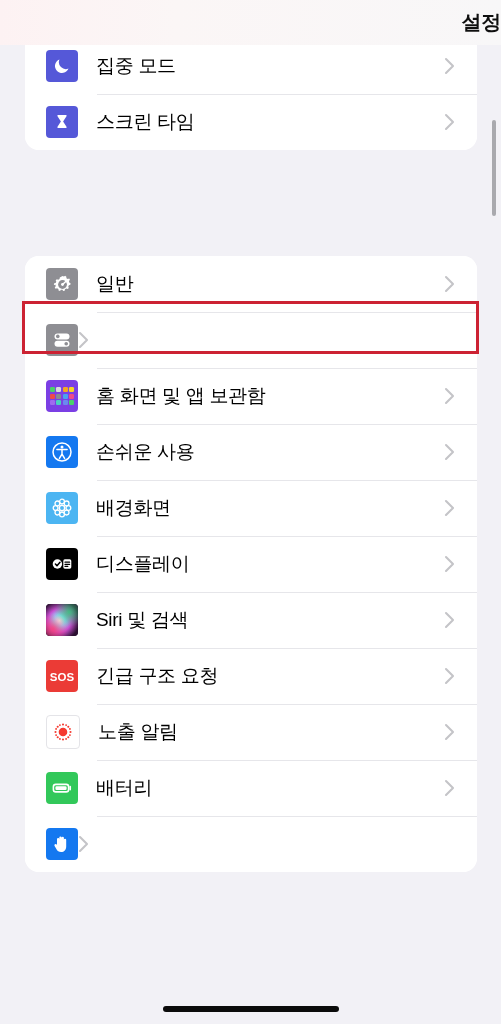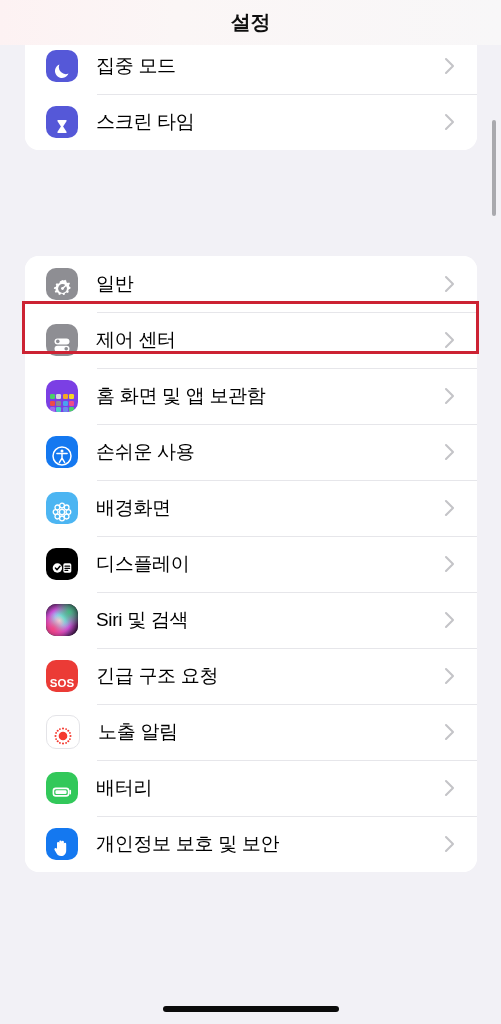--- a/index.html
+++ b/index.html
@@ -56,25 +56,25 @@
     left: 72px;
     right: 0;
     top: 0;
     height: 1px;
     background: #e6e6ea;
   }
 
   .icon {
     width: 32px;
     height: 32px;
-    border-radius: 10px;
+    border-radius: 4px;
     flex: 0 0 32px;
     position: relative;
     display: flex;
-    align-items: flex-end;
+    align-items: center;
     justify-content: center;
     overflow: hidden;
   }
   .icon svg { display: block; }
 
   .row-label {
     margin-left: 18px;
     font-size: 19px;
     color: #000000;
     letter-spacing: -0.3px;
@@ -93,21 +93,21 @@
   
   #header {
     position: absolute;
     top: 0; left: 0;
     width: 501px;
     height: 45px;
     background: linear-gradient(90deg, #fdf2f3 0%, #fbf6f6 35%, #f8f7f8 100%);
     backdrop-filter: blur(18px);
     display: flex;
     align-items: center;
-    justify-content: center;
+    justify-content: flex-end;
     z-index: 20;
   }
   #header-title {
     font-size: 20px;
     font-weight: bold;
     color: #0f0f0f;
     letter-spacing: -0.3px;
   }
 
   
@@ -232,21 +232,20 @@
 
       <div class="row">
         <span class="icon" style="background:#8e8e93">
           <svg width="22" height="22" viewBox="0 0 22 22">
             <rect x="3.5" y="4.4" width="15" height="6" rx="3" fill="#fff"></rect>
             <circle cx="6.8" cy="7.4" r="1.8" fill="#8e8e93"></circle>
             <rect x="3.5" y="11.8" width="15" height="6" rx="3" fill="#fff"></rect>
             <circle cx="15.2" cy="14.8" r="1.8" fill="#8e8e93"></circle>
           </svg>
         </span>
-        <span class="row-label">제어 센터</span>
         <span class="chevron">
           <svg width="11" height="18" viewBox="0 0 11 18">
               <path d="M2 2l7 7-7 7" stroke="#c4c4c8" stroke-width="2.1" fill="none" stroke-linecap="round" stroke-linejoin="round"></path>
             </svg>
         </span>
       </div>
 
 
       <div class="row">
         <span class="icon" style="background:#7b3fe4">
@@ -424,21 +423,20 @@
             </svg>
         </span>
       </div>
 
       <div class="row">
         <span class="icon" style="background:#1478f0">
           <svg width="24" height="24" viewBox="0 0 24 24">
             <path d="M7 12.6V7.2a1.15 1.15 0 0 1 2.3 0v3.1V5.6a1.15 1.15 0 0 1 2.3 0v4.7V5.9a1.15 1.15 0 0 1 2.3 0v4.4V7.8a1.15 1.15 0 0 1 2.3 0v6.6c0 3.2-2.1 5.6-5.1 5.6-2.4 0-3.6-1-4.6-2.8l-1.9-3.3a1.15 1.15 0 0 1 1.9-1.3z" fill="#fff"></path>
           </svg>
         </span>
-        <span class="row-label">개인정보 보호 및 보안</span>
         <span class="chevron">
           <svg width="11" height="18" viewBox="0 0 11 18">
               <path d="M2 2l7 7-7 7" stroke="#c4c4c8" stroke-width="2.1" fill="none" stroke-linecap="round" stroke-linejoin="round"></path>
             </svg>
         </span>
       </div>
 
     </div>
   </div>
 

